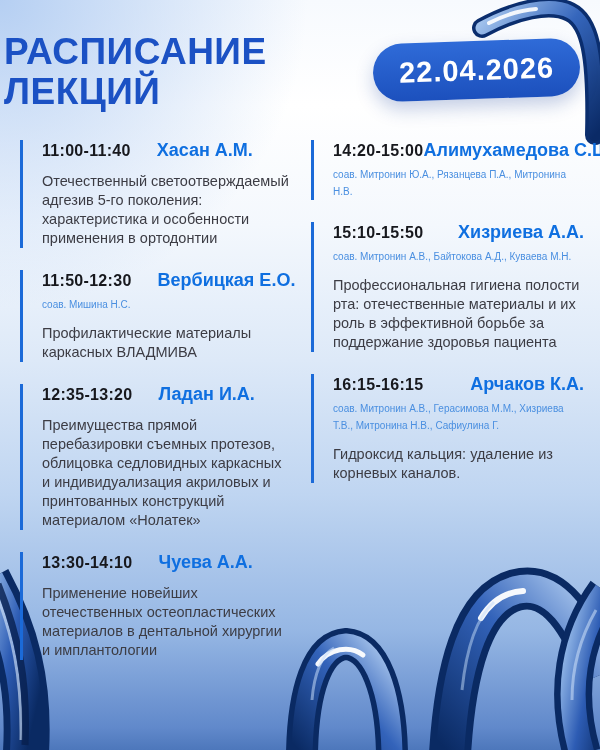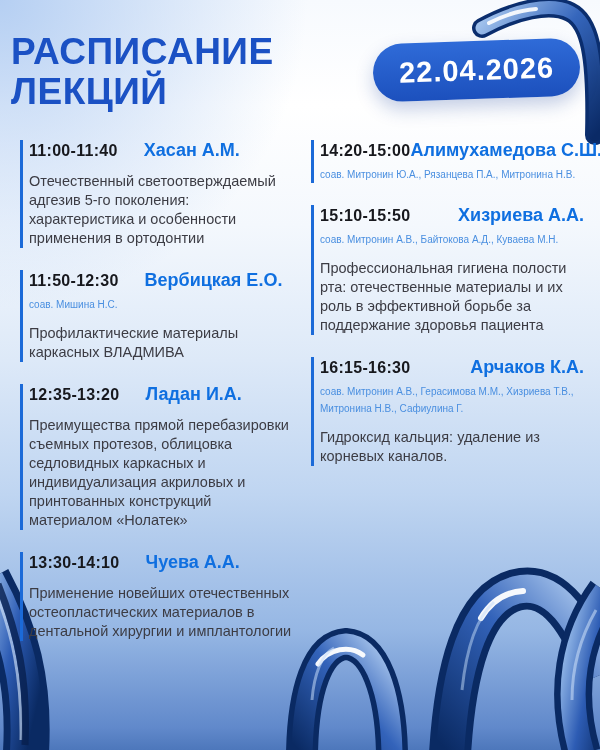--- a/index.html
+++ b/index.html
@@ -14,21 +14,21 @@
     background:
       radial-gradient(circle at 0% 0%, rgba(178,205,242,.95) 0%, rgba(255,255,255,0) 32%),
       linear-gradient(180deg, #f7fafe 0%, #ffffff 14%, #f4f8fd 30%,
                       #dde9f8 48%, #bfd5f1 66%, #96b7e4 84%, #6189cb 97%, #4d77bb 100%);
   }
 
   .deco { position: absolute; left: 0; pointer-events: none; }
   .deco-top { top: 0; z-index: 1; }
   .deco-bottom { bottom: 0; z-index: 1; }
 
-  .header { position: relative; z-index: 2; padding: 32px 20px 0 11px; }
+  .header { position: relative; z-index: 2; padding: 32px 20px 0 4px; }
   .title {
     color: #1b51c4;
     font-size: 37px;
     line-height: 40px;
     font-weight: 800;
     letter-spacing: 0.5px;
     text-transform: uppercase;
   }
   .title span { display: block; }
 
@@ -54,21 +54,21 @@
 
   .columns {
     position: relative;
     z-index: 2;
     display: flex;
     gap: 18px;
     padding: 28px 16px 0 20px;
   }
   .col { flex: 1 1 0; display: flex; flex-direction: column; gap: 22px; min-width: 0; }
 
-  .entry { border-left: 3px solid #1b6ad8; padding-left: 6px; }
+  .entry { border-left: 3px solid #1b6ad8; padding-left: 19px; }
   .entry-head { display: flex; align-items: baseline; gap: 26px; }
   .col-right .entry-head { justify-content: space-between; gap: 0; }
   .time {
     color: #17181d;
     font-size: 16px;
     font-weight: 700;
     letter-spacing: 0.3px;
     white-space: nowrap;
   }
   .speaker { color: #0f6fe0; font-size: 18px; font-weight: 700; white-space: nowrap; }
@@ -152,21 +152,21 @@
     <div class="entry-head">
       <span class="time">15:10-15:50</span>
       <span class="speaker">Хизриева А.А.</span>
     </div>
     <div class="coauthors">соав. Митронин А.В., Байтокова А.Д., Куваева М.Н.</div>
     <p class="topic">Профессиональная гигиена полости рта: отечественные материалы и их роль в эффективной борьбе за поддержание здоровья пациента</p>
   </article>
 
   <article class="entry">
     <div class="entry-head">
-      <span class="time">16:15-16:30</span>
+      <span class="time">16:15-16:15</span>
       <span class="speaker">Арчаков К.А.</span>
     </div>
     <div class="coauthors">соав. Митронин А.В., Герасимова М.М., Хизриева Т.В., Митронина Н.В., Сафиулина Г.</div>
     <p class="topic">Гидроксид кальция: удаление из корневых каналов.</p>
   </article>
 </section>
   </main>
 
   <svg class="deco deco-bottom" width="600" height="210" viewBox="0 0 600 210" aria-hidden="true">
     <defs>

